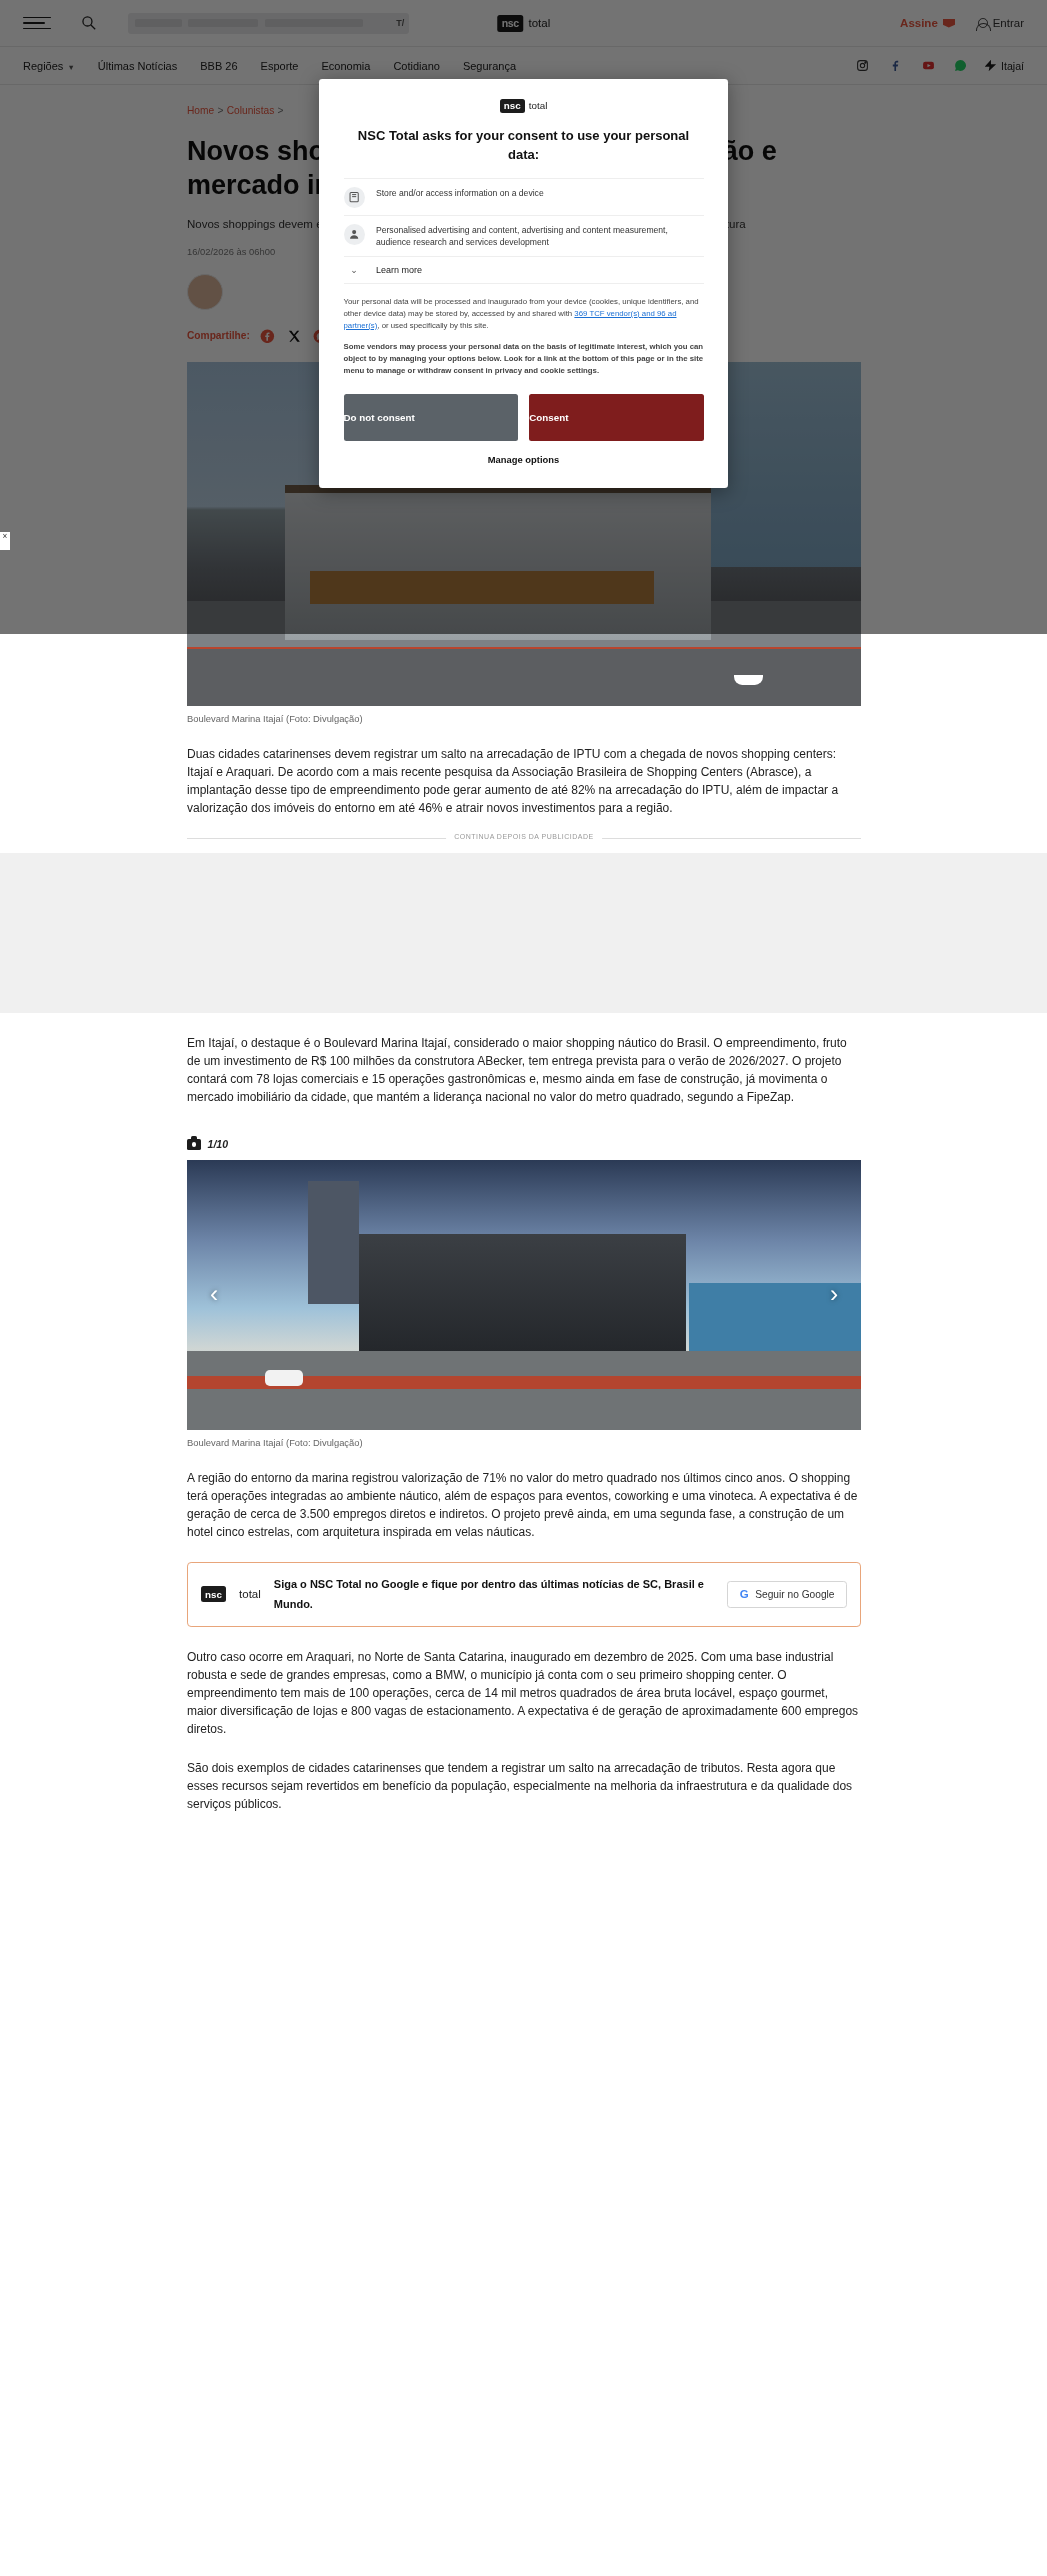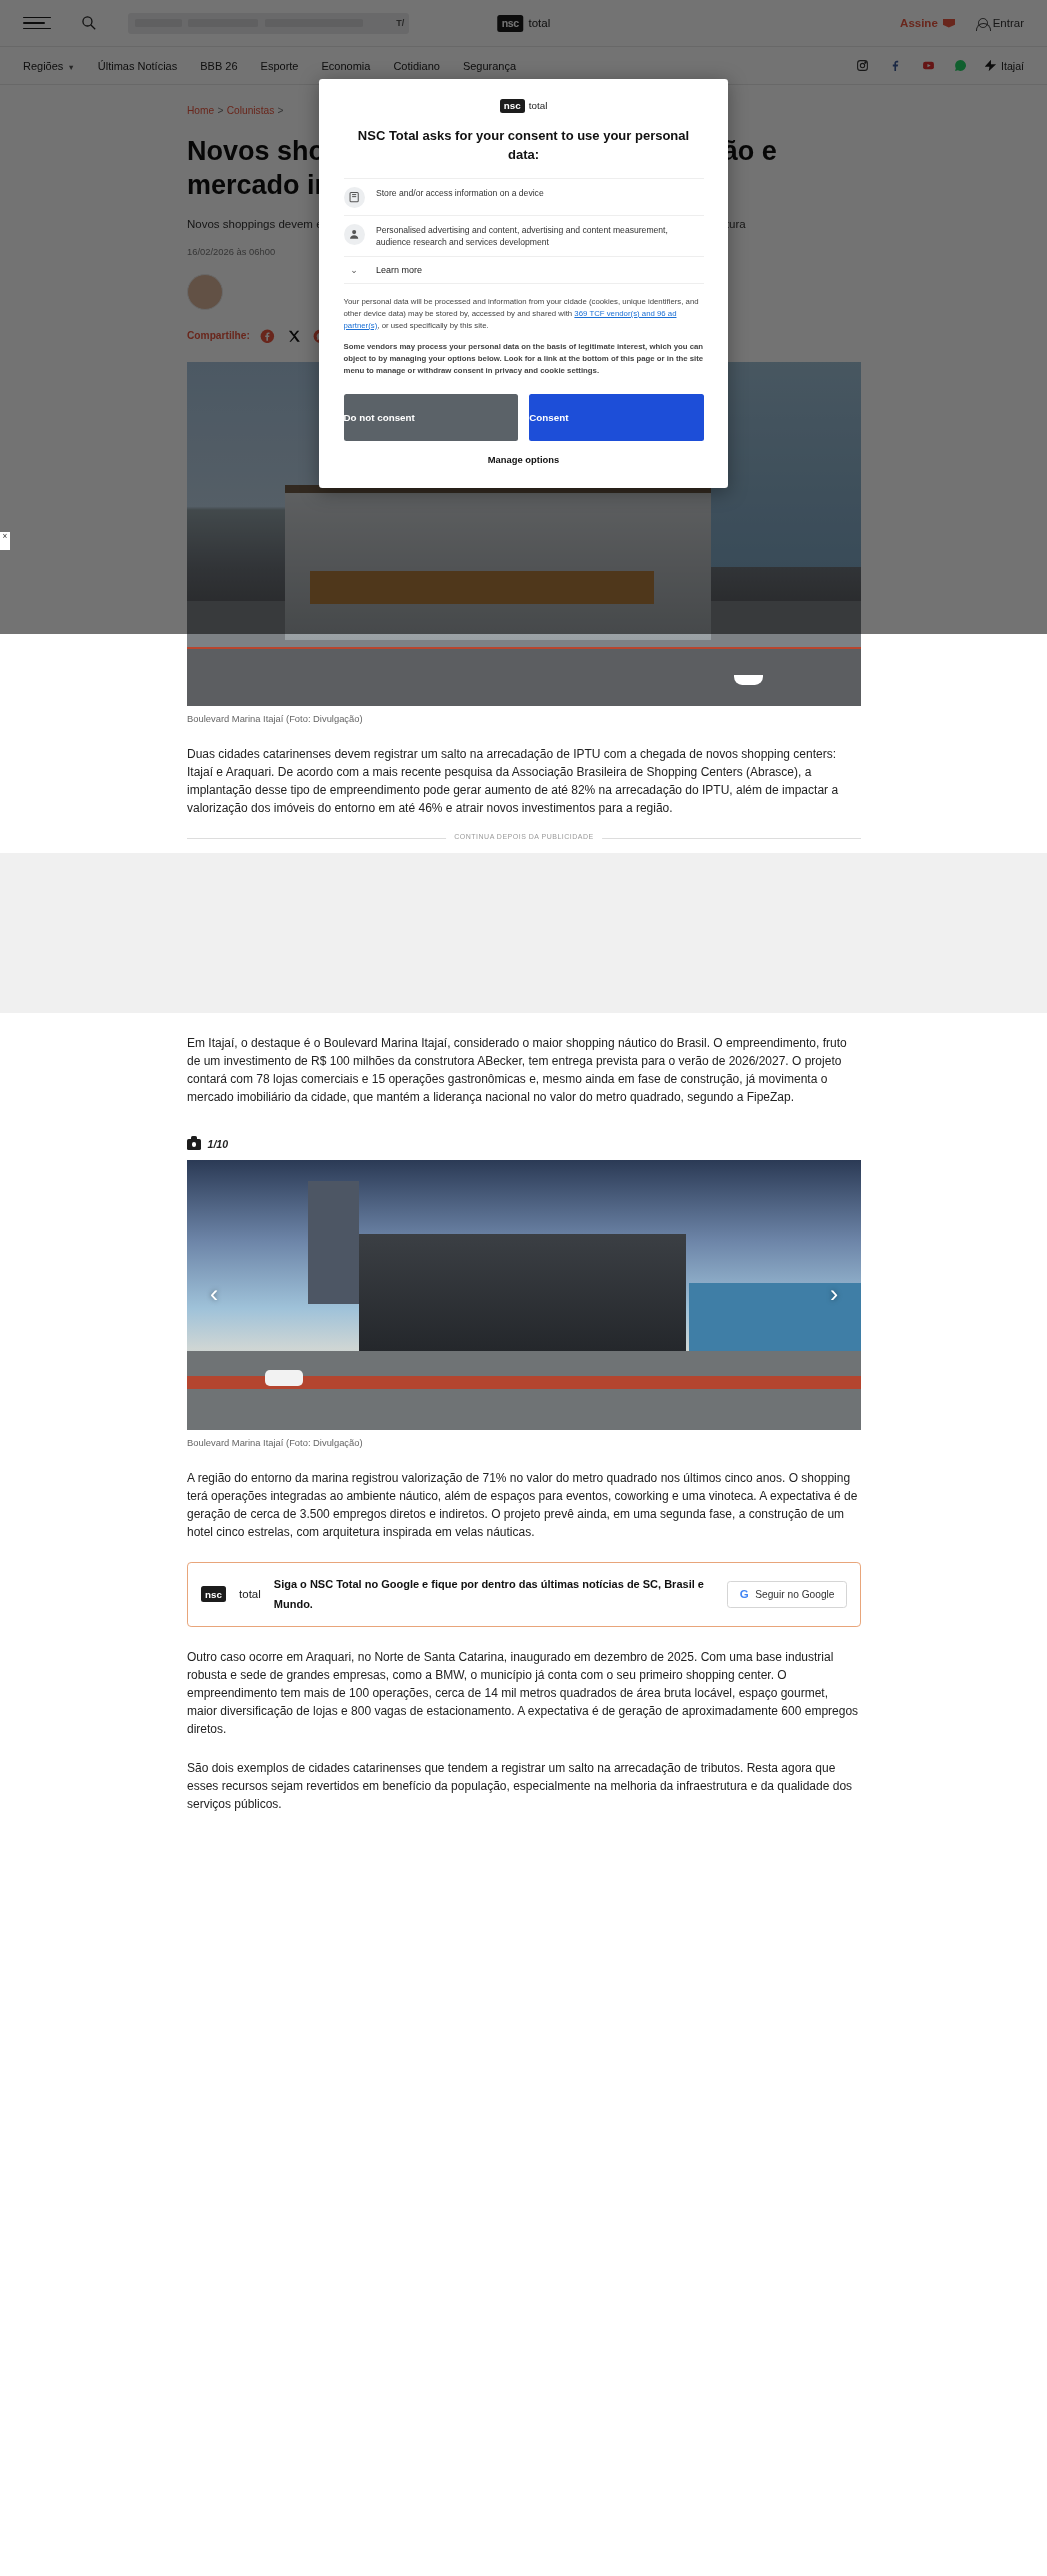--- a/index.html
+++ b/index.html
@@ -211,21 +211,21 @@
   .c-learn-text { font-size: 9px; color: #222; }
   .c-body { font-size: 7.8px; line-height: 12px; color: #444; margin-top: 11.5px; }
   .c-body a { color: #1a6fd4; text-decoration: underline; }
   .c-body2 { font-size: 7.8px; line-height: 12px; color: #444; margin-top: 9.8px; font-weight: bold; }
   .c-buttons { display: flex; gap: 11.5px; margin-top: 16.4px; }
   .c-btn {
     flex: 1; text-align: left; padding: 18px 0; border-radius: 2.5px;
     font-size: 9.8px; font-weight: bold; cursor: pointer;
   }
   .c-btn.secondary { background: #5b6268; color: #fff; }
-  .c-btn.primary { background: #1d4ed8; color: #fff; }
+  .c-btn.primary { background: #7f1d1d; color: #fff; }
   .c-manage { text-align: center; margin-top: 13px; font-size: 9.4px; font-weight: bold; color: #111; cursor: pointer; }
 </style>
 </head>
 <body>
 
 <div class="topbar">
   <div class="hamburger">
       <span></span>
       <span></span>
       <span></span>
@@ -415,21 +415,21 @@
     </span>
     <span class="c-row-text">Personalised advertising and content, advertising and content measurement, audience research and services development</span>
   </div>
 
   <div class="c-learn">
     <span class="c-chev">⌄</span>
     <span class="c-learn-text">Learn more</span>
   </div>
 
   <div class="c-body">
-    <span>Your personal data will be processed and information from your cidade (cookies, unique identifiers, and other device data) may be stored by, accessed by and shared with </span><a href="#">369 TCF vendor(s) and 96 ad partner(s)</a><span>, or used specifically by this site.</span>
+    <span>Your personal data will be processed and inaugurado from your device (cookies, unique identifiers, and other device data) may be stored by, accessed by and shared with </span><a href="#">369 TCF vendor(s) and 96 ad partner(s)</a><span>, or used specifically by this site.</span>
   </div>
   <div class="c-body2">Some vendors may process your personal data on the basis of legitimate interest, which you can object to by managing your options below. Look for a link at the bottom of this page or in the site menu to manage or withdraw consent in privacy and cookie settings.</div>
 
   <div class="c-buttons">
     <div class="c-btn secondary">Do not consent</div>
     <div class="c-btn primary">Consent</div>
   </div>
   <div class="c-manage">Manage options</div>
 </div>
 

